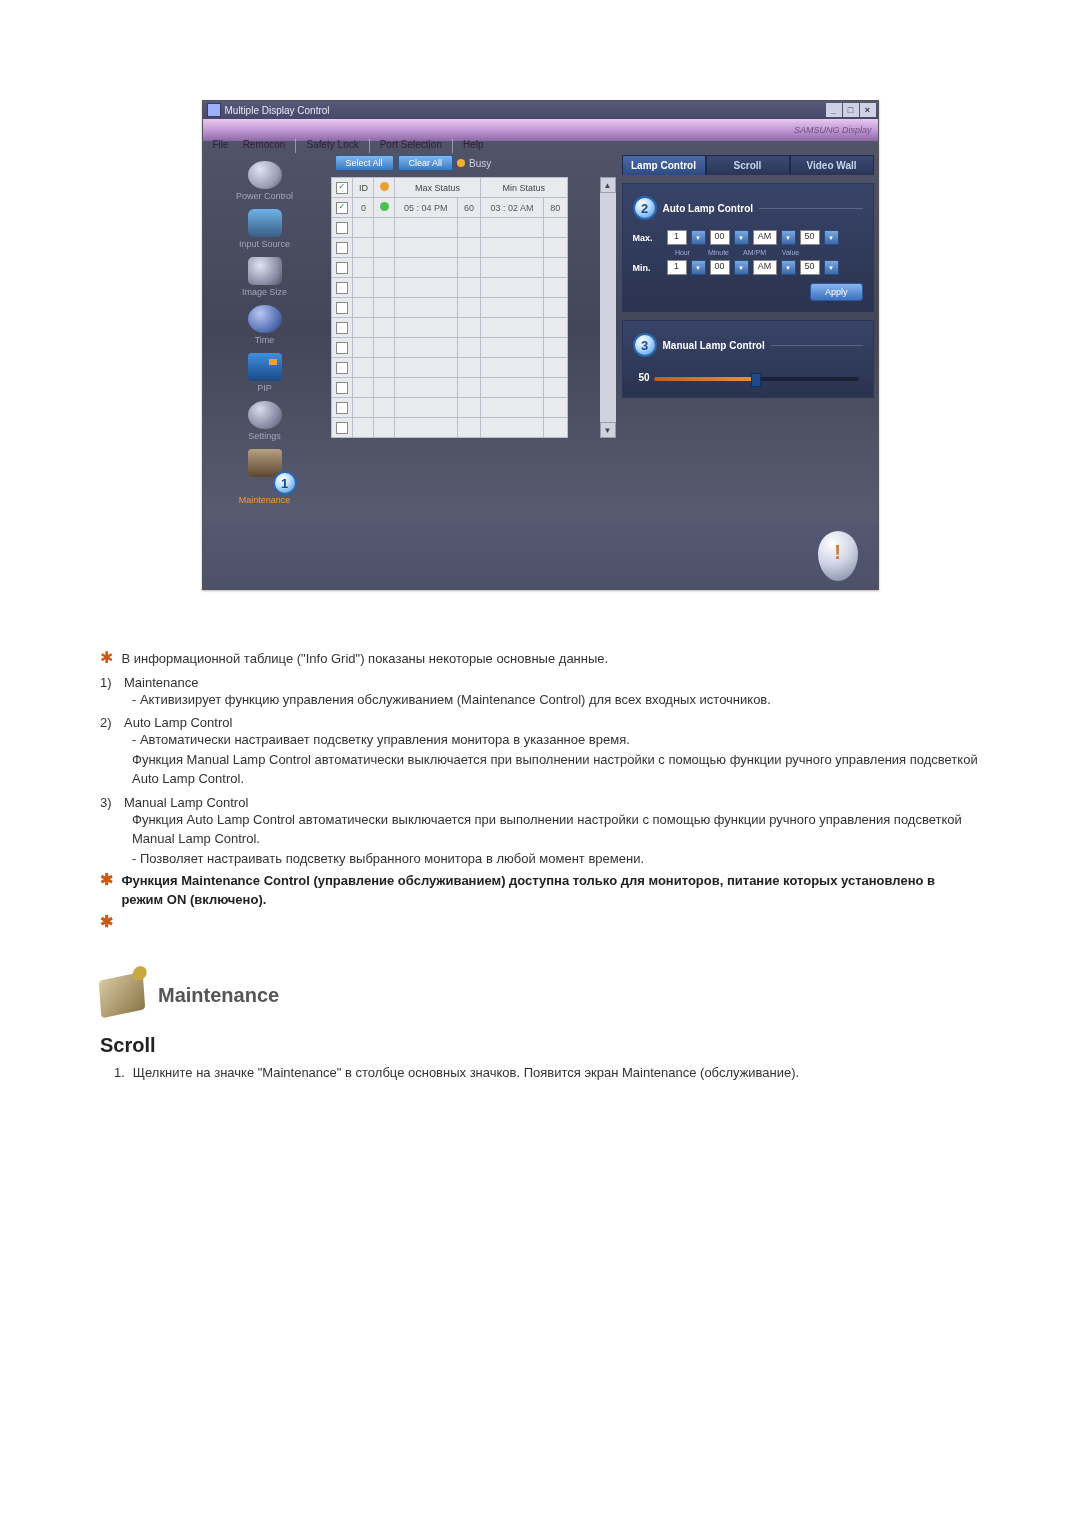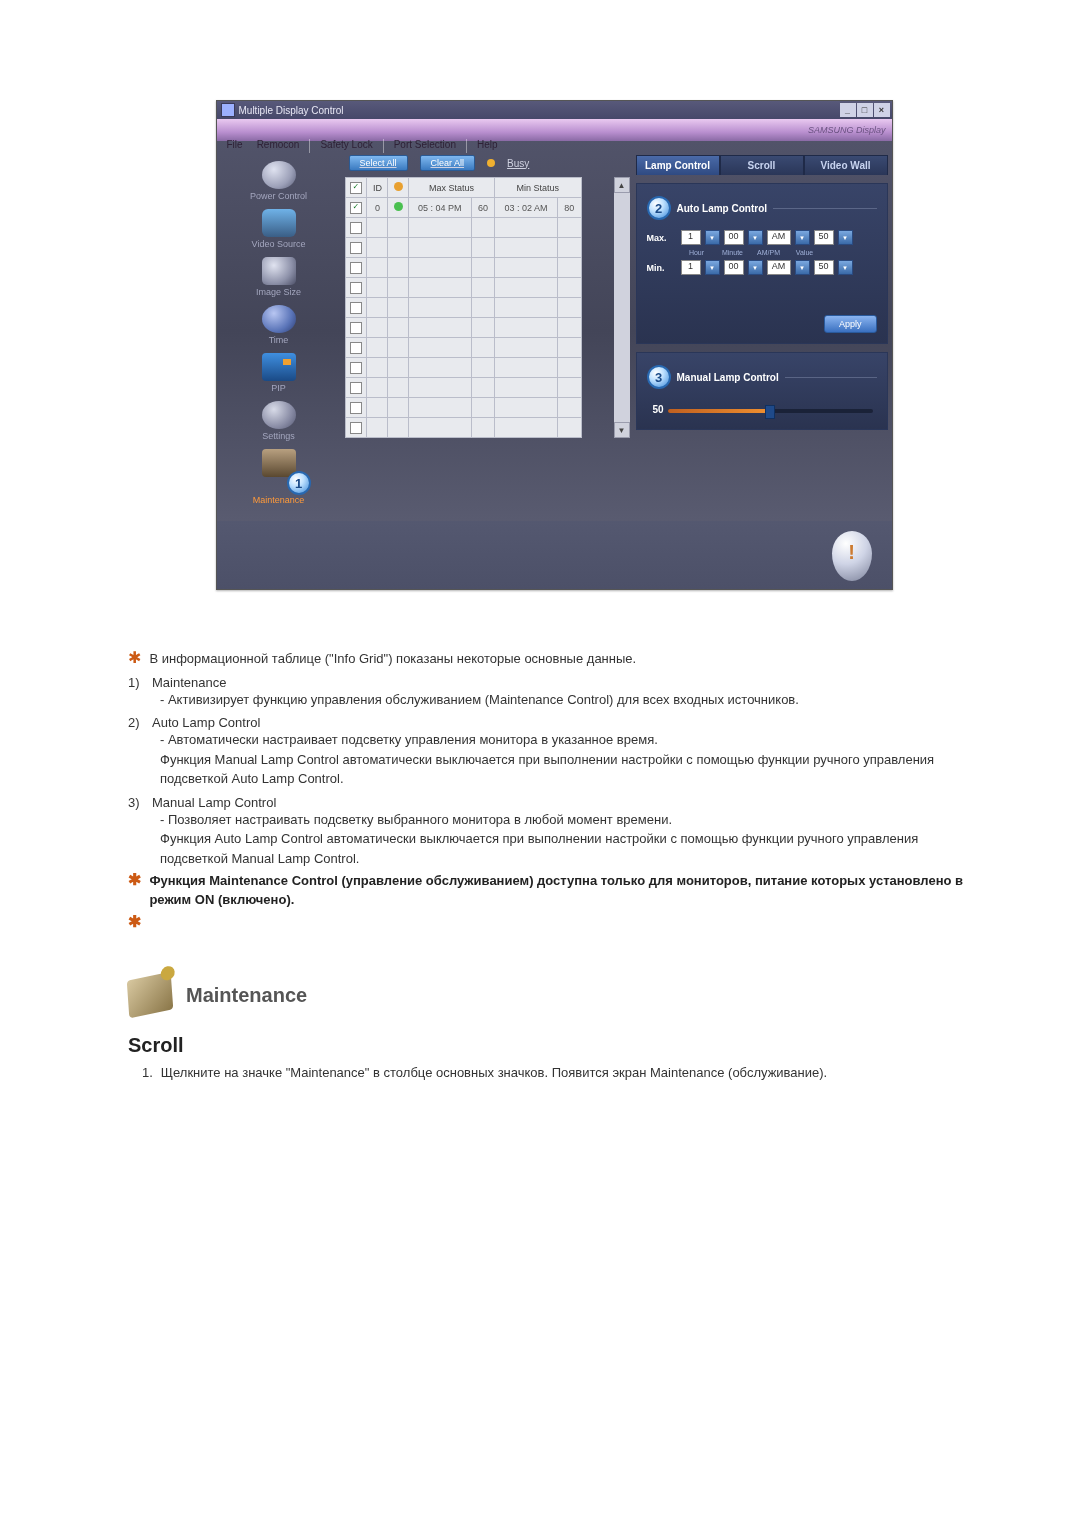--- a/index.html
+++ b/index.html
@@ -5,21 +5,21 @@
   body {
     margin: 0;
     padding: 0;
     background: #fff;
     font-family: Verdana, Arial, sans-serif;
     font-size: 13px;
     color: #333;
     width: 1080px;
   }
   .page {
-    padding: 100px 80px 60px 108px;
+    padding: 100px 80px 60px 80px;
   }
   .screenshot {
     margin: 0 auto 60px auto;
     width: 675px;
     background: linear-gradient(#5c5e7a 0%, #3c3e52 100%);
     border: 1px solid #555;
     font-family: Tahoma, Arial, sans-serif;
     font-size: 10px;
     color: #cfd1e0;
     box-shadow: 0 1px 2px rgba(0,0,0,0.3);
@@ -105,23 +105,22 @@
     margin-left: 68px;
   }
   .main-area {
     flex: 1;
     display: flex;
     padding: 14px 4px 10px 4px;
     gap: 6px;
   }
   .grid-area { flex: 1; display: flex; flex-direction: column; }
   .grid-toolbar {
-    display: flex; align-items: center; gap: 12px;
+    display: flex; align-items: center; gap: 4px;
     padding: 0 4px 6px 4px;
-    text-decoration: underline;
   }
   .tbtn {
     background: linear-gradient(#7fb8f0, #3a7ac0);
     color: #fff; font-size: 9px;
     padding: 2px 10px; border-radius: 2px;
     border: 1px solid #2a5a94;
   }
   .busy-dot { width:8px; height:8px; border-radius:50%; background:#f0b030; }
   .grid-table {
     border-collapse: collapse;
@@ -184,21 +183,20 @@
     color:#fff; font-size:7px;
   }
   .sublabels { display:flex; gap:4px; font-size:7px; color:#9fb0d8; margin:2px 0 2px 34px; }
   .sublabels span { width:32px; text-align:center; }
   .apply-row { text-align:right; margin-top:8px; }
   .apply-btn {
     background: linear-gradient(#8ab4f0, #3a70c0);
     color:#fff; font-size:9px; padding:3px 14px; border-radius:3px;
     border:1px solid #2a5a9c;
     display:inline-block;
-    margin-top:32px;
   }
   .slider-track {
     height:4px; background:#1a2238; border-radius:2px; position:relative; margin:10px 4px 6px 4px;
   }
   .slider-fill { position:absolute; left:0; top:0; bottom:0; width:50%; background: linear-gradient(90deg,#c06020,#f09030); border-radius:2px; }
   .slider-thumb { position:absolute; left:50%; top:-4px; width:8px; height:12px; background:#1f4a8a; border:1px solid #103060; transform: translateX(-50%); }
   .slider-val { color:#fff; font-size:10px; font-weight:bold; margin-left:6px; }
   .balloon {
     width: 40px; height: 50px; display:inline-block;
     background: radial-gradient(circle at 35% 25%, #fff, #cfd4e6 45%, #7a8098);
@@ -278,21 +276,21 @@
       <span class="brand">SAMSUNG Display</span>
     </div>
     <div class="app-body">
       <div class="sidebar">
         <div class="side-item">
           <div class="side-icon pc"></div>
           <div class="side-label">Power Control</div>
         </div>
         <div class="side-item">
           <div class="side-icon input"></div>
-          <div class="side-label">Video Source</div>
+          <div class="side-label">Input Source</div>
         </div>
         <div class="side-item">
           <div class="side-icon"></div>
           <div class="side-label">Image Size</div>
         </div>
         <div class="side-item">
           <div class="side-icon time"></div>
           <div class="side-label">Time</div>
         </div>
         <div class="side-item">
@@ -529,22 +527,22 @@
         <span class="n">2)</span>
         <span>Auto Lamp Control</span>
       </div>
     <div class="sub">- Автоматически настраивает подсветку управления монитора в указанное время.</div>
     <div class="sub">Функция Manual Lamp Control автоматически выключается при выполнении настройки с помощью функции ручного управления подсветкой Auto Lamp Control.</div>
 
     <div class="numitem">
         <span class="n">3)</span>
         <span>Manual Lamp Control</span>
       </div>
+    <div class="sub">Функция Auto Lamp Control автоматически выключается при выполнении настройки с помощью функции ручного управления подсветкой Manual Lamp Control.</div>
     <div class="sub">- Позволяет настраивать подсветку выбранного монитора в любой момент времени.</div>
-    <div class="sub">Функция Auto Lamp Control автоматически выключается при выполнении настройки с помощью функции ручного управления подсветкой Manual Lamp Control.</div>
 
     <div class="asterisk bold">
         <span class="star">✱</span>
       <span>Функция Maintenance Control (управление обслуживанием) доступна только для мониторов, питание которых установлено в режим ON (включено).</span>
       </div>
     <div class="asterisk bold">
         <span class="star">✱</span>
       </div>
 
     <div class="maint-header">

